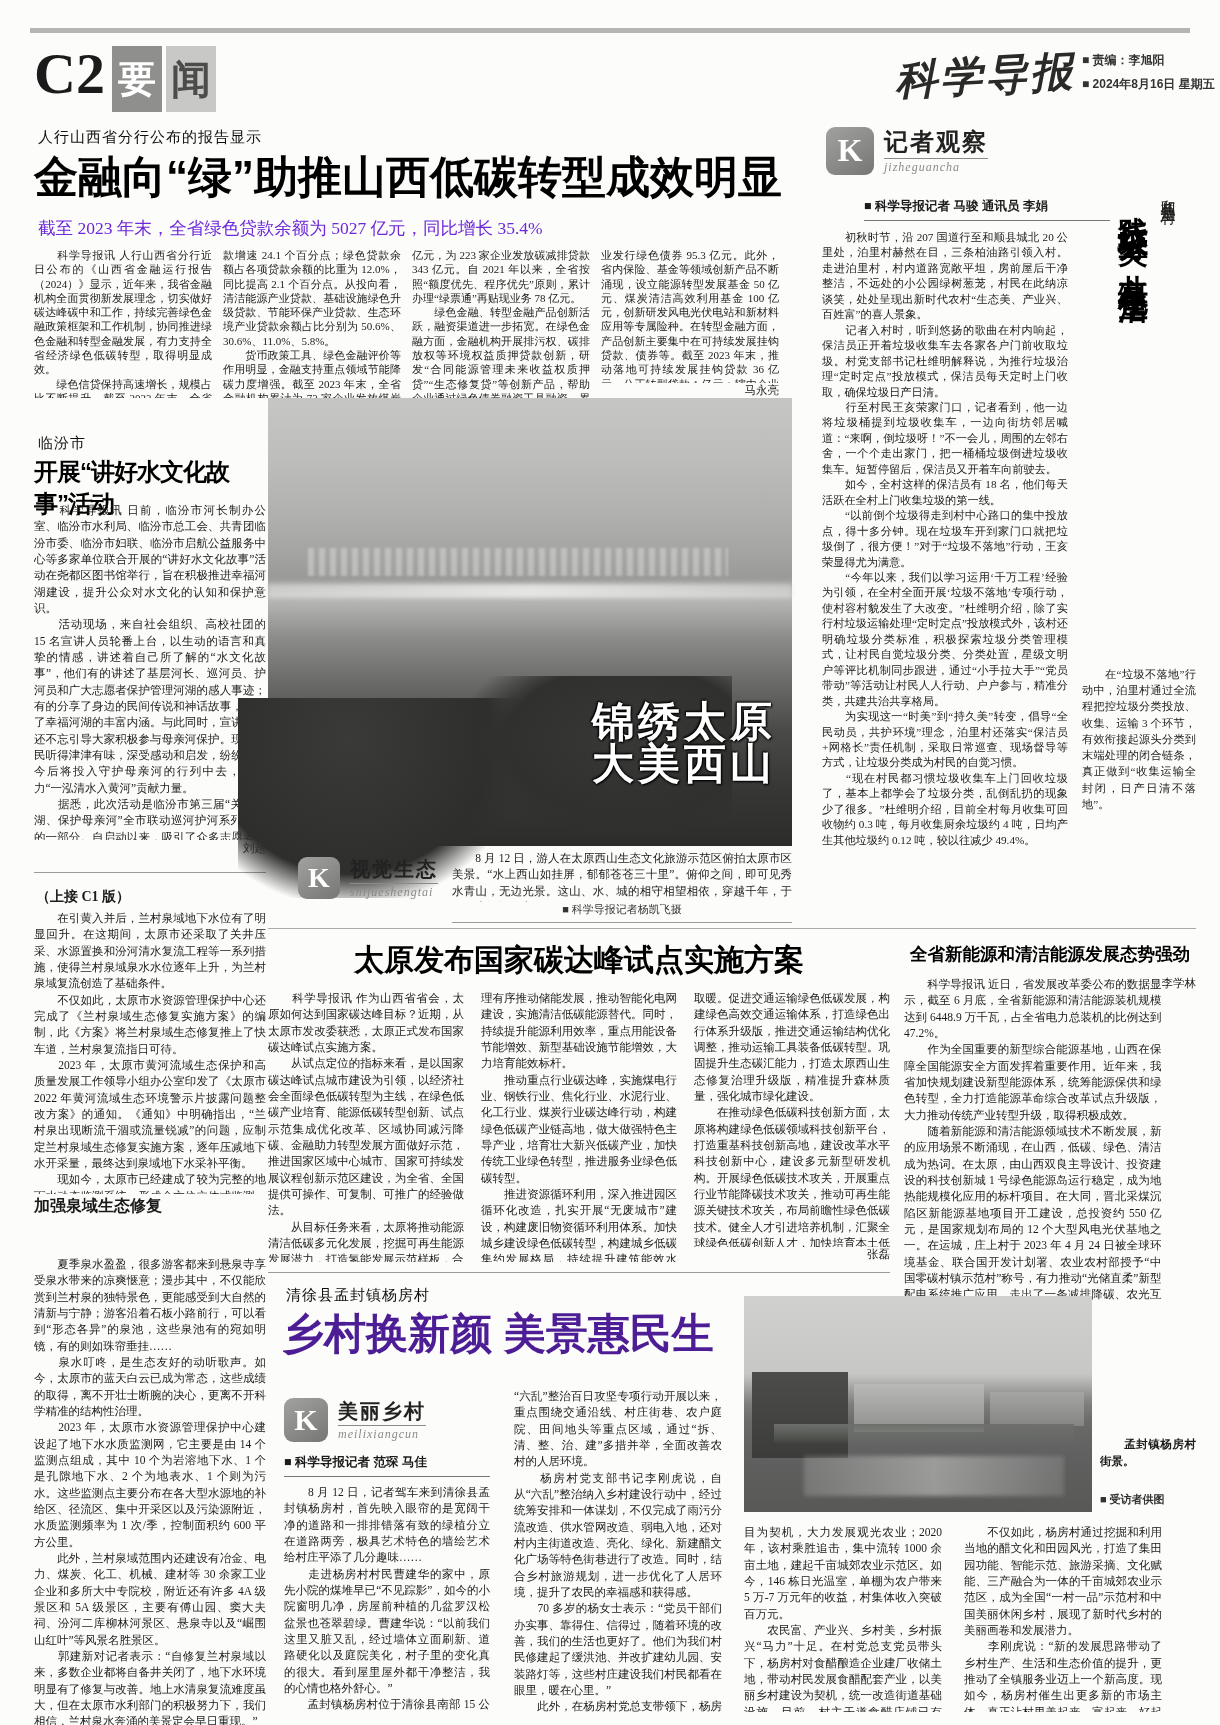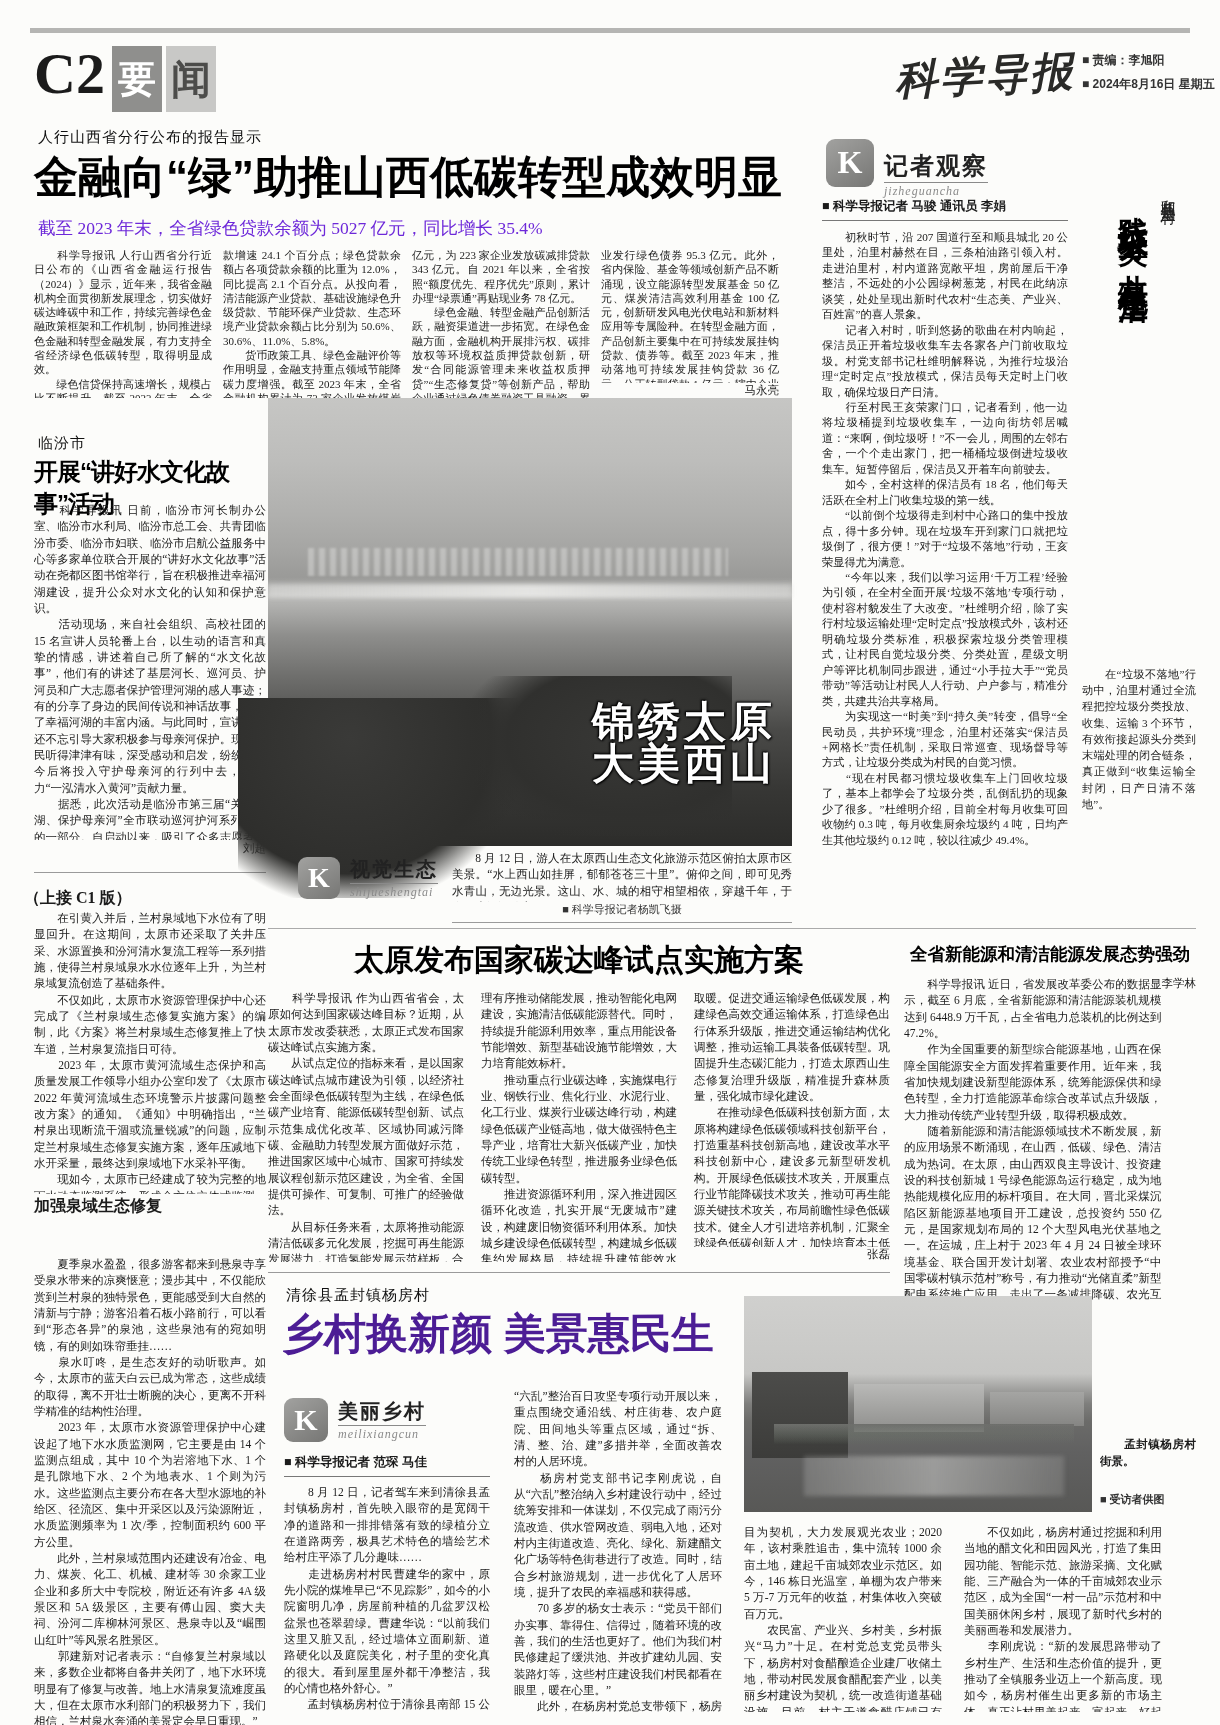--- a/index.html
+++ b/index.html
@@ -57,21 +57,21 @@
 
   <div class="abs sans kicker" style="left:38px;top:434px;">临汾市</div>
   <div class="abs sans" style="left:34px;top:456px;width:234px;font-size:24px;font-weight:900;letter-spacing:-1px;color:#000;">开展“讲好水文化故事”活动</div>
   <div class="abs jtext bs" style="left:34px;top:502px;width:232px;height:338px;">　　科学导报讯  日前，临汾市河长制办公室、临汾市水利局、临汾市总工会、共青团临汾市委、临汾市妇联、临汾市启航公益服务中心等多家单位联合开展的“讲好水文化故事”活动在尧都区图书馆举行，旨在积极推进幸福河湖建设，提升公众对水文化的认知和保护意识。
 　　活动现场，来自社会组织、高校社团的 15 名宣讲人员轮番上台，以生动的语言和真挚的情感，讲述着自己所了解的“水文化故事”，他们有的讲述了基层河长、巡河员、护河员和广大志愿者保护管理河湖的感人事迹；有的分享了身边的民间传说和神话故事，阐释了幸福河湖的丰富内涵。与此同时，宣讲员们还不忘引导大家积极参与母亲河保护。现场市民听得津津有味，深受感动和启发，纷纷表示今后将投入守护母亲河的行列中去，为助力“一泓清水入黄河”贡献力量。
 　　据悉，此次活动是临汾市第三届“关爱河湖、保护母亲河”全市联动巡河护河系列活动的一部分。自启动以来，吸引了众多志愿者、大学生、青少年等社会群体参与，营造了全社会爱河护河、共建幸福河湖的浓厚氛围。
 　　临汾市启航公益服务中心负责人表示，今后他们会继续开展此类活动，进一步加强水文化的宣传和推广，激励更多人加入志愿治水行动中，共同打造人与自然和谐共生的美丽临汾。</div>
   <div class="abs colbyline" style="left:34px;top:841px;width:232px;">刘超</div>
   <div class="abs rule" style="left:34px;top:872px;width:232px;"></div>
 
-  <div class="abs" style="left:24px;top:888px;font-size:16px;font-weight:bold;">（上接 C1 版）</div>
+  <div class="abs" style="left:36px;top:888px;font-size:14px;font-weight:bold;">（上接 C1 版）</div>
   <div class="abs jtext bs" style="left:34px;top:910px;width:232px;height:284px;">　　在引黄入并后，兰村泉域地下水位有了明显回升。在这期间，太原市还采取了关井压采、水源置换和汾河清水复流工程等一系列措施，使得兰村泉域泉水水位逐年上升，为兰村泉域复流创造了基础条件。
 　　不仅如此，太原市水资源管理保护中心还完成了《兰村泉域生态修复实施方案》的编制，此《方案》将兰村泉域生态修复推上了快车道，兰村泉复流指日可待。
 　　2023 年，太原市黄河流域生态保护和高质量发展工作领导小组办公室印发了《太原市 2022 年黄河流域生态环境警示片披露问题整改方案》的通知。《通知》中明确指出，“兰村泉出现断流干涸或流量锐减”的问题，应制定兰村泉域生态修复实施方案，逐年压减地下水开采量，最终达到泉域地下水采补平衡。
 　　现如今，太原市已经建成了较为完整的地下水动态监测系统，形成全方位立体式监测，为掌握地下水动态规律、科学管理及环境地质问题的研究和防治提供了第一手资料。</div>
   <div class="abs sans" style="left:34px;top:1196px;font-size:16px;font-weight:900;">加强泉域生态修复</div>
   <div class="abs jtext bs" style="left:34px;top:1220px;width:232px;height:488px;margin-top:36px;">　　夏季泉水盈盈，很多游客都来到悬泉寺享受泉水带来的凉爽惬意；漫步其中，不仅能欣赏到兰村泉的独特景色，更能感受到大自然的清新与宁静；游客沿着石板小路前行，可以看到“形态各异”的泉池，这些泉池有的宛如明镜，有的则如珠帘垂挂……
 　　泉水叮咚，是生态友好的动听歌声。如今，太原市的蓝天白云已成为常态，这些成绩的取得，离不开壮士断腕的决心，更离不开科学精准的结构性治理。
 　　2023 年，太原市水资源管理保护中心建设起了地下水水质监测网，它主要是由 14 个监测点组成，其中 10 个为岩溶地下水、1 个是孔隙地下水、2 个为地表水、1 个则为污水。这些监测点主要分布在各大型水源地的补给区、径流区、集中开采区以及污染源附近，水质监测频率为 1 次/季，控制面积约 600 平方公里。
 　　此外，兰村泉域范围内还建设有冶金、电力、煤炭、化工、机械、建材等 30 余家工业企业和多所大中专院校，附近还有许多 4A 级景区和 5A 级景区，主要有傅山园、窦大夫祠、汾河二库柳林河景区、悬泉寺以及“崛围山红叶”等风景名胜景区。
 　　郭建新对记者表示：“自修复兰村泉域以来，多数企业都将自备井关闭了，地下水环境明显有了修复与改善。地上水清泉复流难度虽大，但在太原市水利部门的积极努力下，我们相信，兰村泉水奔涌的美景定会早日重现。”
@@ -95,25 +95,25 @@
     </div>
   </div>
   <div class="abs jtext bs" style="left:452px;top:850px;width:340px;height:52px;">　　8 月 12 日，游人在太原西山生态文化旅游示范区俯拍太原市区美景。“水上西山如挂屏，郁郁苍苍三十里”。俯仰之间，即可见秀水青山，无边光景。这山、水、城的相守相望相依，穿越千年，于今更为深沉绵密。</div>
   <div class="abs credit" style="left:452px;top:902px;width:340px;text-align:center;">■ 科学导报记者杨凯飞摄</div>
   <div class="abs rule" style="left:452px;top:922px;width:340px;"></div>
   <div class="abs rule" style="left:268px;top:928px;width:928px;background:#aaa;"></div>
 
   <div class="abs" style="left:826px;top:126px;display:flex;align-items:center;gap:10px;">
     <div class="kbox" style="width:48px;height:48px;font-size:32px;">K</div>
     <div>
-      <div class="logo-cn" style="font-size:24px;margin-top:24px;">记者观察</div>
+      <div class="logo-cn" style="font-size:24px;">记者观察</div>
       <div class="logo-en">jizheguancha</div>
     </div>
   </div>
-  <div class="abs bybar" style="left:822px;top:198px;width:246px;">■ 科学导报记者 马骏 通讯员 李娟</div>
+  <div class="abs bybar" style="left:864px;top:198px;width:246px;">■ 科学导报记者 马骏 通讯员 李娟</div>
   <div class="abs jtext" style="left:822px;top:230px;width:246px;height:692px;font-size:11.2px;line-height:1.38;">　　初秋时节，沿 207 国道行至和顺县城北 20 公里处，泊里村赫然在目，三条柏油路引领入村。走进泊里村，村内道路宽敞平坦，房前屋后干净整洁，不远处的小公园绿树葱茏，村民在此纳凉谈笑，处处呈现出新时代农村“生态美、产业兴、百姓富”的喜人景象。
 　　记者入村时，听到悠扬的歌曲在村内响起，保洁员正开着垃圾收集车去各家各户门前收取垃圾。村党支部书记杜维明解释说，为推行垃圾治理“定时定点”投放模式，保洁员每天定时上门收取，确保垃圾日产日清。
 　　行至村民王亥荣家门口，记者看到，他一边将垃圾桶提到垃圾收集车，一边向街坊邻居喊道：“来啊，倒垃圾呀！”不一会儿，周围的左邻右舍，一个个走出家门，把一桶桶垃圾倒进垃圾收集车。短暂停留后，保洁员又开着车向前驶去。
 　　如今，全村这样的保洁员有 18 名，他们每天活跃在全村上门收集垃圾的第一线。
 　　“以前倒个垃圾得走到村中心路口的集中投放点，得十多分钟。现在垃圾车开到家门口就把垃圾倒了，很方便！”对于“垃圾不落地”行动，王亥荣显得尤为满意。
 　　“今年以来，我们以学习运用‘千万工程’经验为引领，在全村全面开展‘垃圾不落地’专项行动，使村容村貌发生了大改变。”杜维明介绍，除了实行村垃圾运输处理“定时定点”投放模式外，该村还明确垃圾分类标准，积极探索垃圾分类管理模式，让村民自觉垃圾分类、分类处置，星级文明户等评比机制同步跟进，通过“小手拉大手”“党员带动”等活动让村民人人行动、户户参与，精准分类，共建共治共享格局。
 　　为实现这一“时美”到“持久美”转变，倡导“全民动员，共护环境”理念，泊里村还落实“保洁员+网格长”责任机制，采取日常巡查、现场督导等方式，让垃圾分类成为村民的自觉习惯。
 　　“现在村民都习惯垃圾收集车上门回收垃圾了，基本上都学会了垃圾分类，乱倒乱扔的现象少了很多。”杜维明介绍，目前全村每月收集可回收物约 0.3 吨，每月收集厨余垃圾约 4 吨，日均产生其他垃圾约 0.12 吨，较以往减少 49.4%。</div>
   <div class="abs vtext" style="left:1158px;top:188px;height:140px;font-size:15px;letter-spacing:2px;color:#222;">和顺县泊里村</div>
   <div class="abs vtext sans" style="left:1112px;top:192px;height:470px;font-size:30px;font-weight:900;letter-spacing:4px;color:#000;">践行垃圾分类　共享绿色生活</div>

